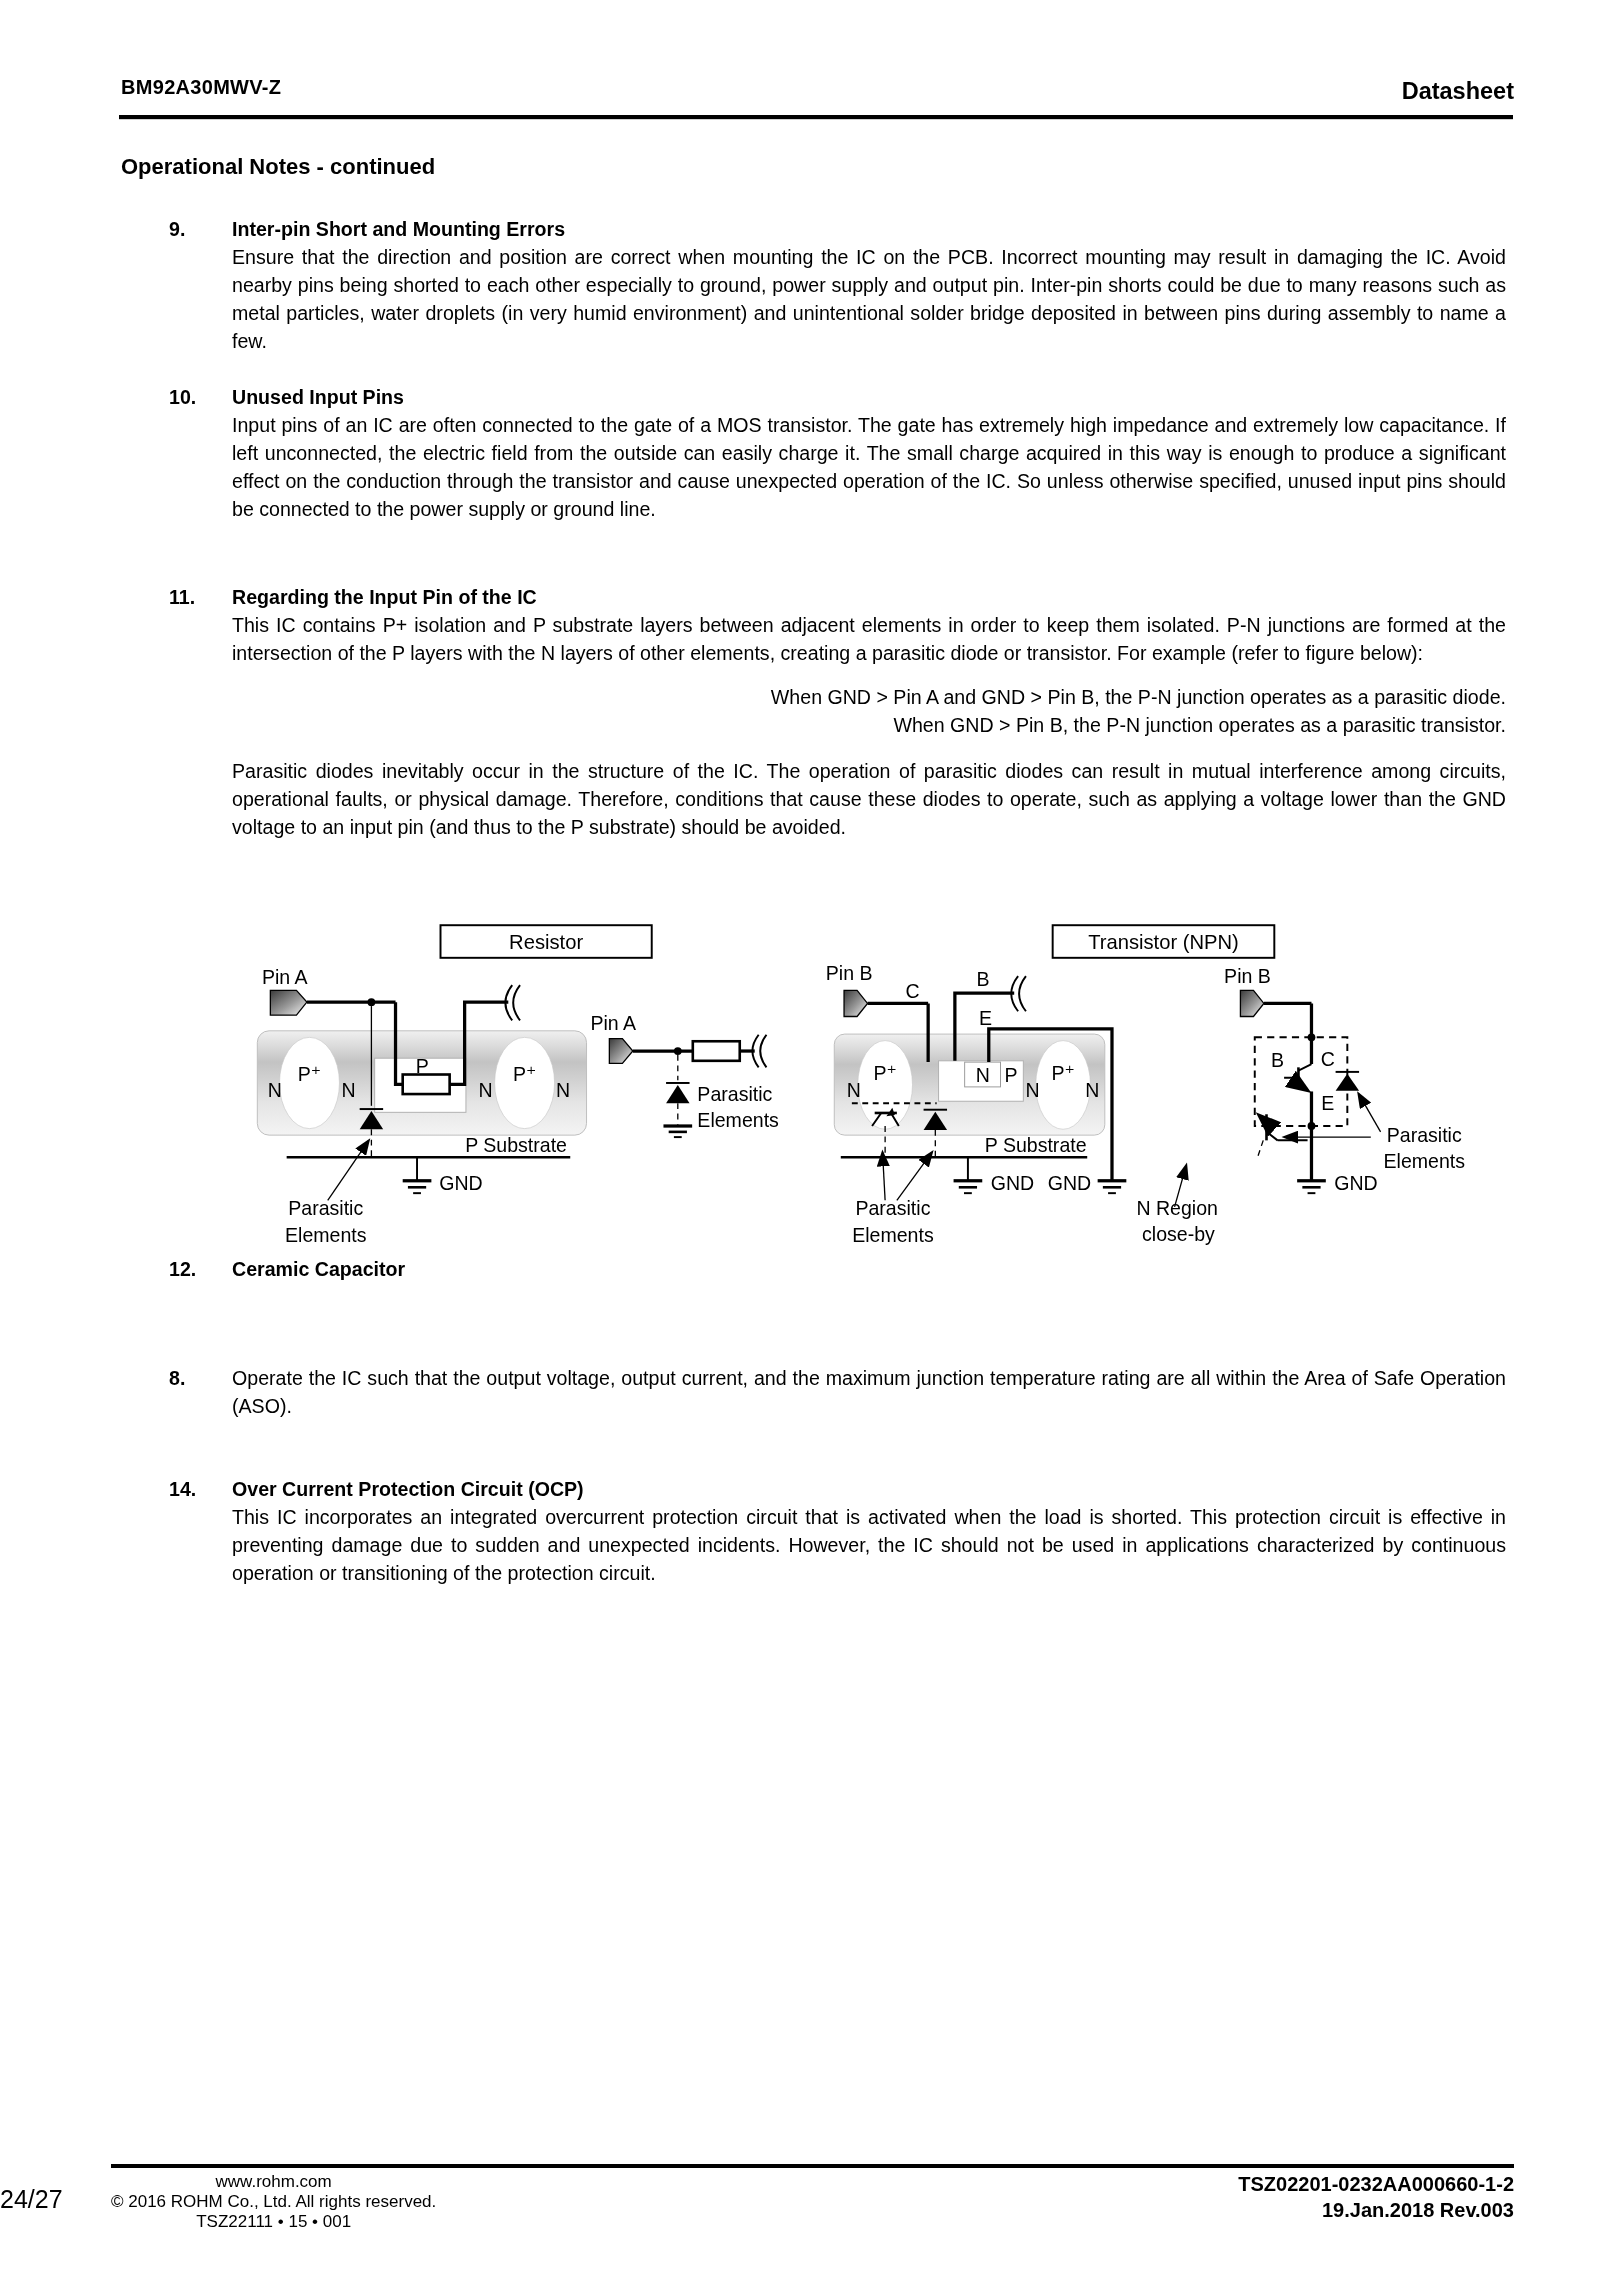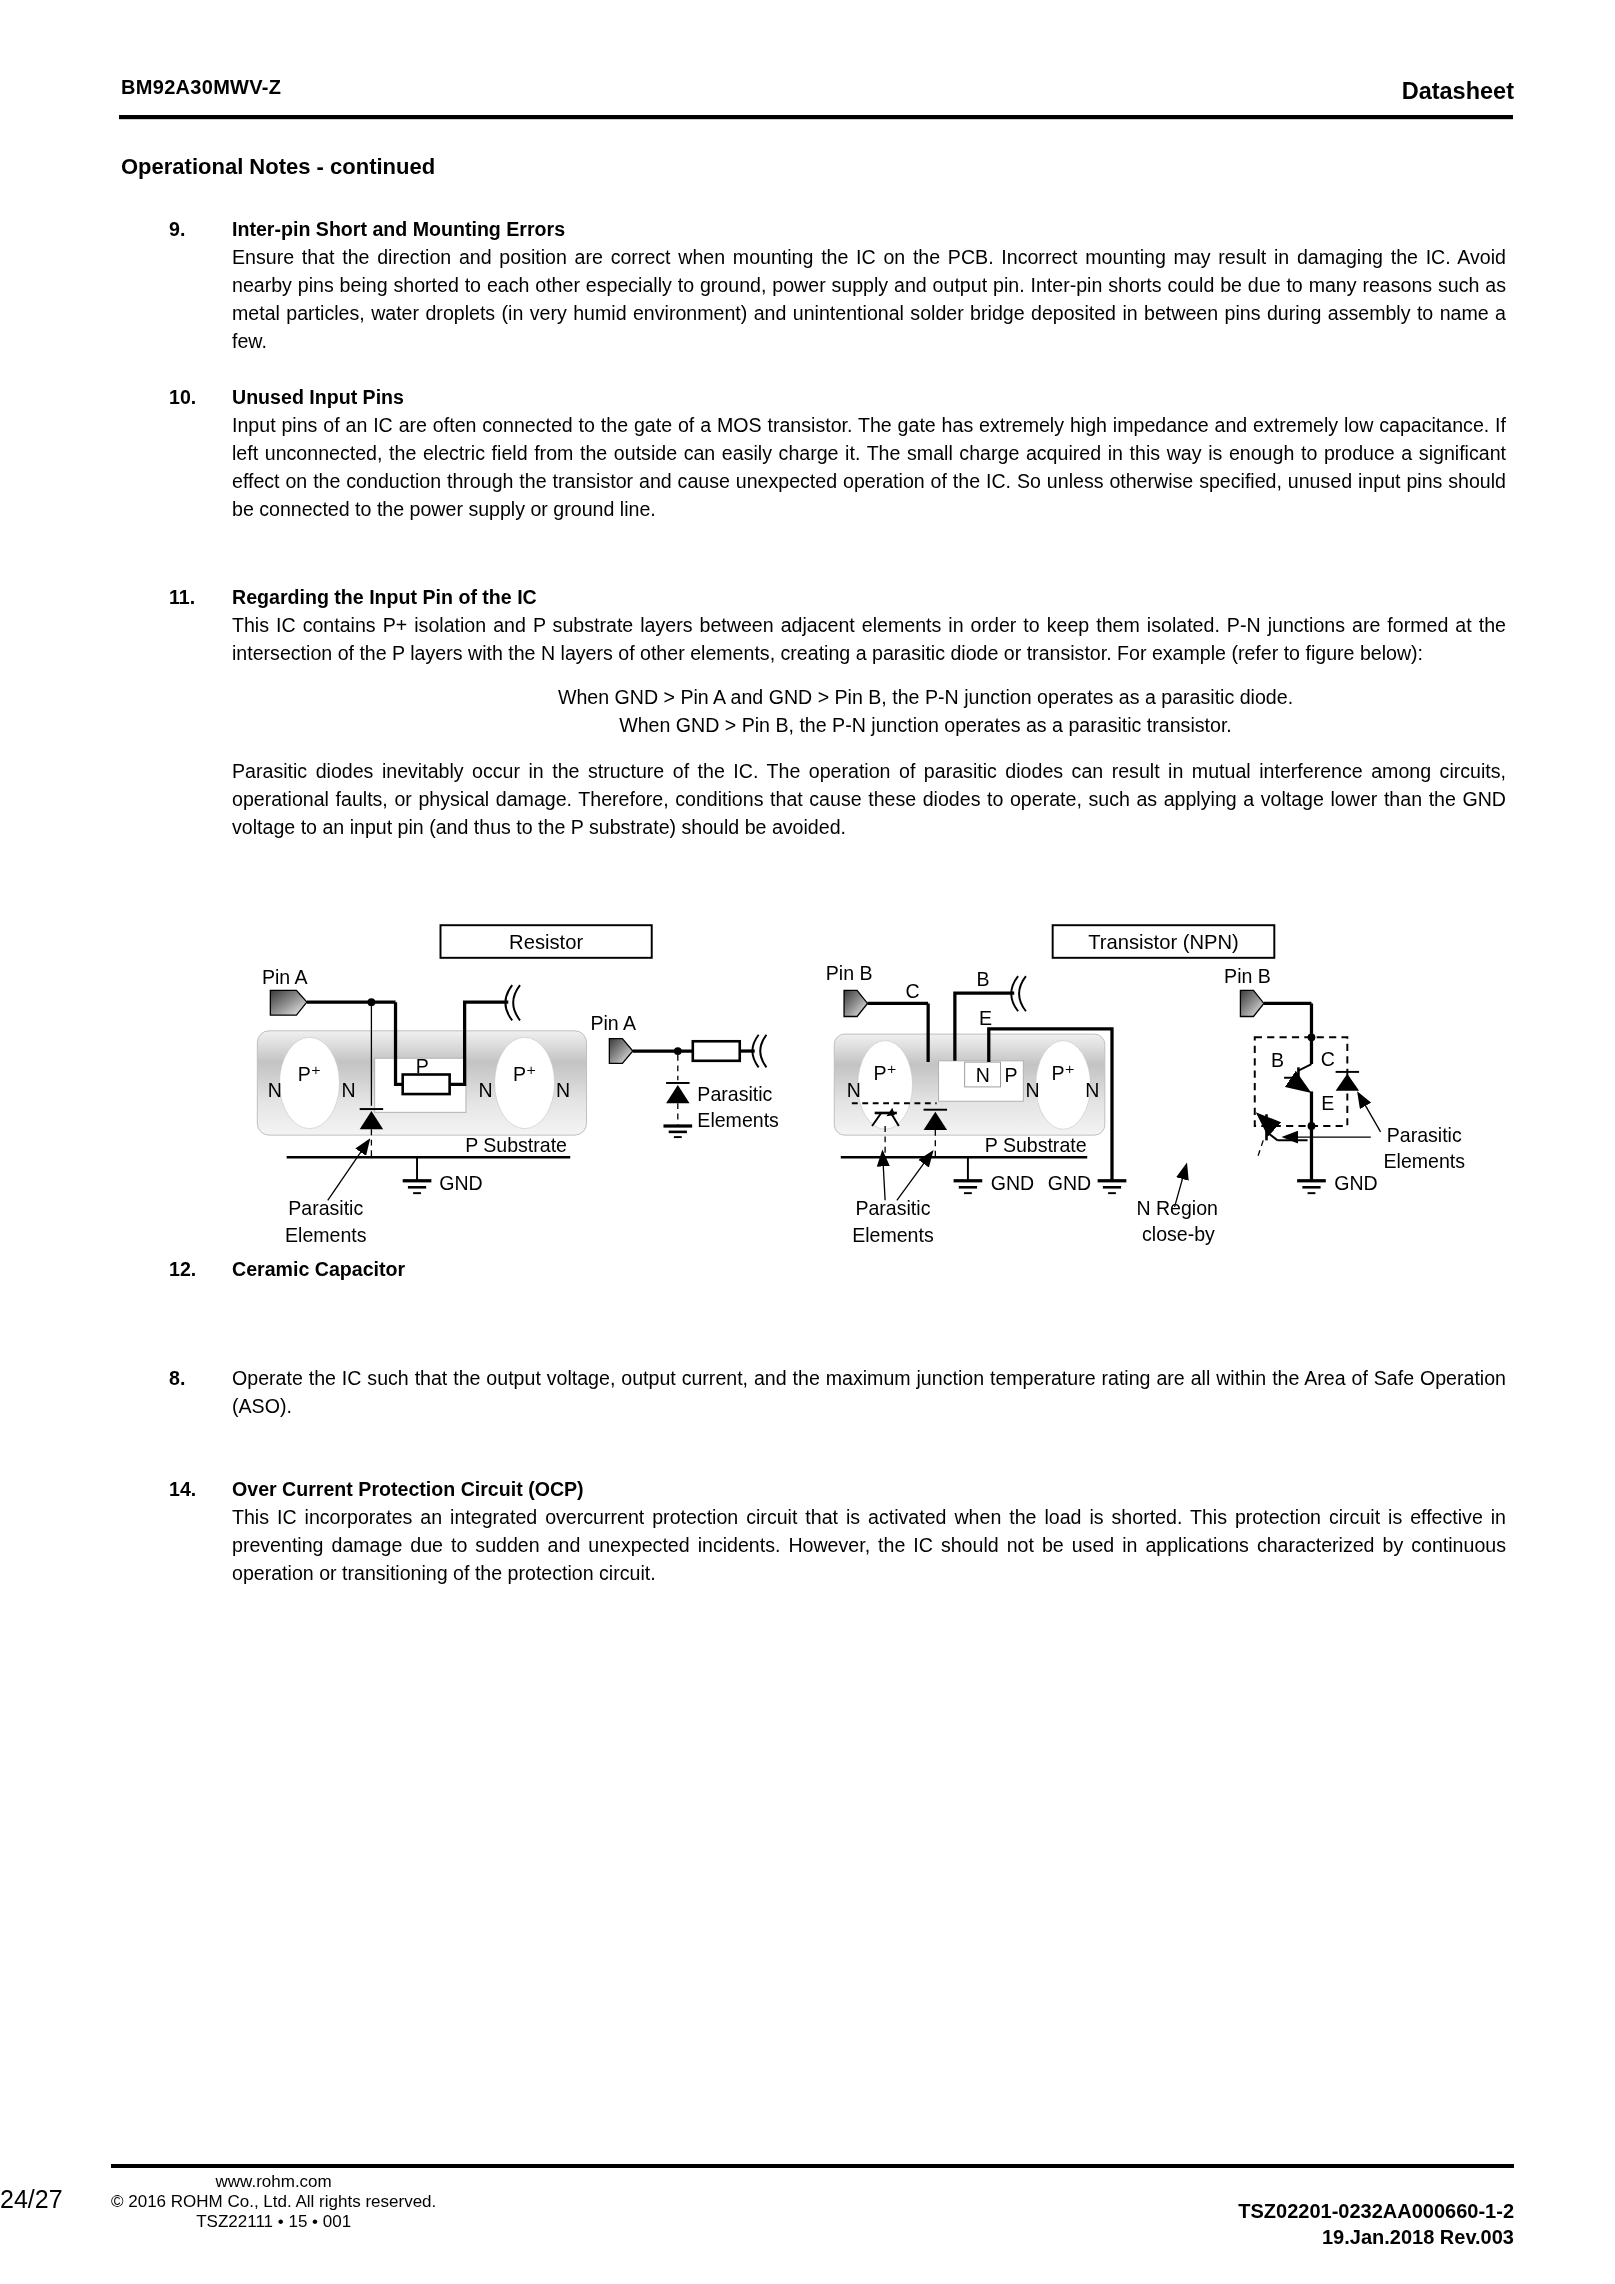--- a/index.html
+++ b/index.html
@@ -11,21 +11,21 @@
   }
   .hdr-left  { position:absolute; left:121px; top:76px; font-size:20px; font-weight:bold; letter-spacing:0.3px; }
   .hdr-right { position:absolute; right:102px; top:78px; font-size:23.5px; font-weight:bold; }
   .hdr-rule  { position:absolute; left:119px; top:115px; width:1394px; height:4.6px; background:#000; border-bottom:1.3px solid #cfcfcf; }
   .sec-title { position:absolute; left:121px; top:154px; font-size:22px; font-weight:bold; }
 
   .note { position:absolute; left:121px; width:1385px; padding-left:111px; font-size:19.6px; line-height:28px; }
   .note .num { position:absolute; left:48px; top:0; font-weight:bold; }
   .note .ttl { font-weight:bold; }
   .note p { text-align:justify; }
-  .note .indent { margin:15.6px 0 18px 113px; text-align:center; }
+  .note .indent { margin:15.6px 0 18px 113px; text-align:right; }
   .note .indent div { white-space:nowrap; }
 
   #n9  { top:215px; }
   #n10 { top:383px; }
   #n11 { top:583px; }
   #n12 { top:1255px; }
   #n13 { top:1364px; }
   #n14 { top:1475px; }
 
   .figure { position:absolute; left:241px; top:920px; width:1343px; height:339px;text-align:right; }
@@ -36,21 +36,21 @@
   .w4 { stroke:#000; stroke-width:4; fill:none; }
   .w3 { stroke:#000; stroke-width:3; fill:none; }
   .w2 { stroke:#000; stroke-width:2; fill:none; }
   .dash { stroke-dasharray:9,7; }
   .blk { fill:#000; stroke:none; }
   .whitebox { fill:#fff; stroke:#000; }
 
   .f-rule   { position:absolute; left:111px; top:2164px; width:1403px; height:3.9px; background:#000; }
   .f-left   { position:absolute; left:111px; top:2172px; font-size:17px; line-height:20px;text-align:center; }
   .f-center { position:absolute; left:0; top:2185px; width:100%; font-size:25px; }
-  .f-right  { position:absolute; right:102px; top:2171px; text-align:right; font-size:20px; font-weight:bold; line-height:26px;margin-top:27px; }
+  .f-right  { position:absolute; right:102px; top:2171px; text-align:right; font-size:20px; font-weight:bold; line-height:26px; }
 </style>
 </head>
 <body>
 
 <div class="page">
 
   <div class="hdr-left">BM92A30MWV-Z</div>
   <div class="hdr-right">Datasheet</div>
   <div class="hdr-rule"></div>
 

